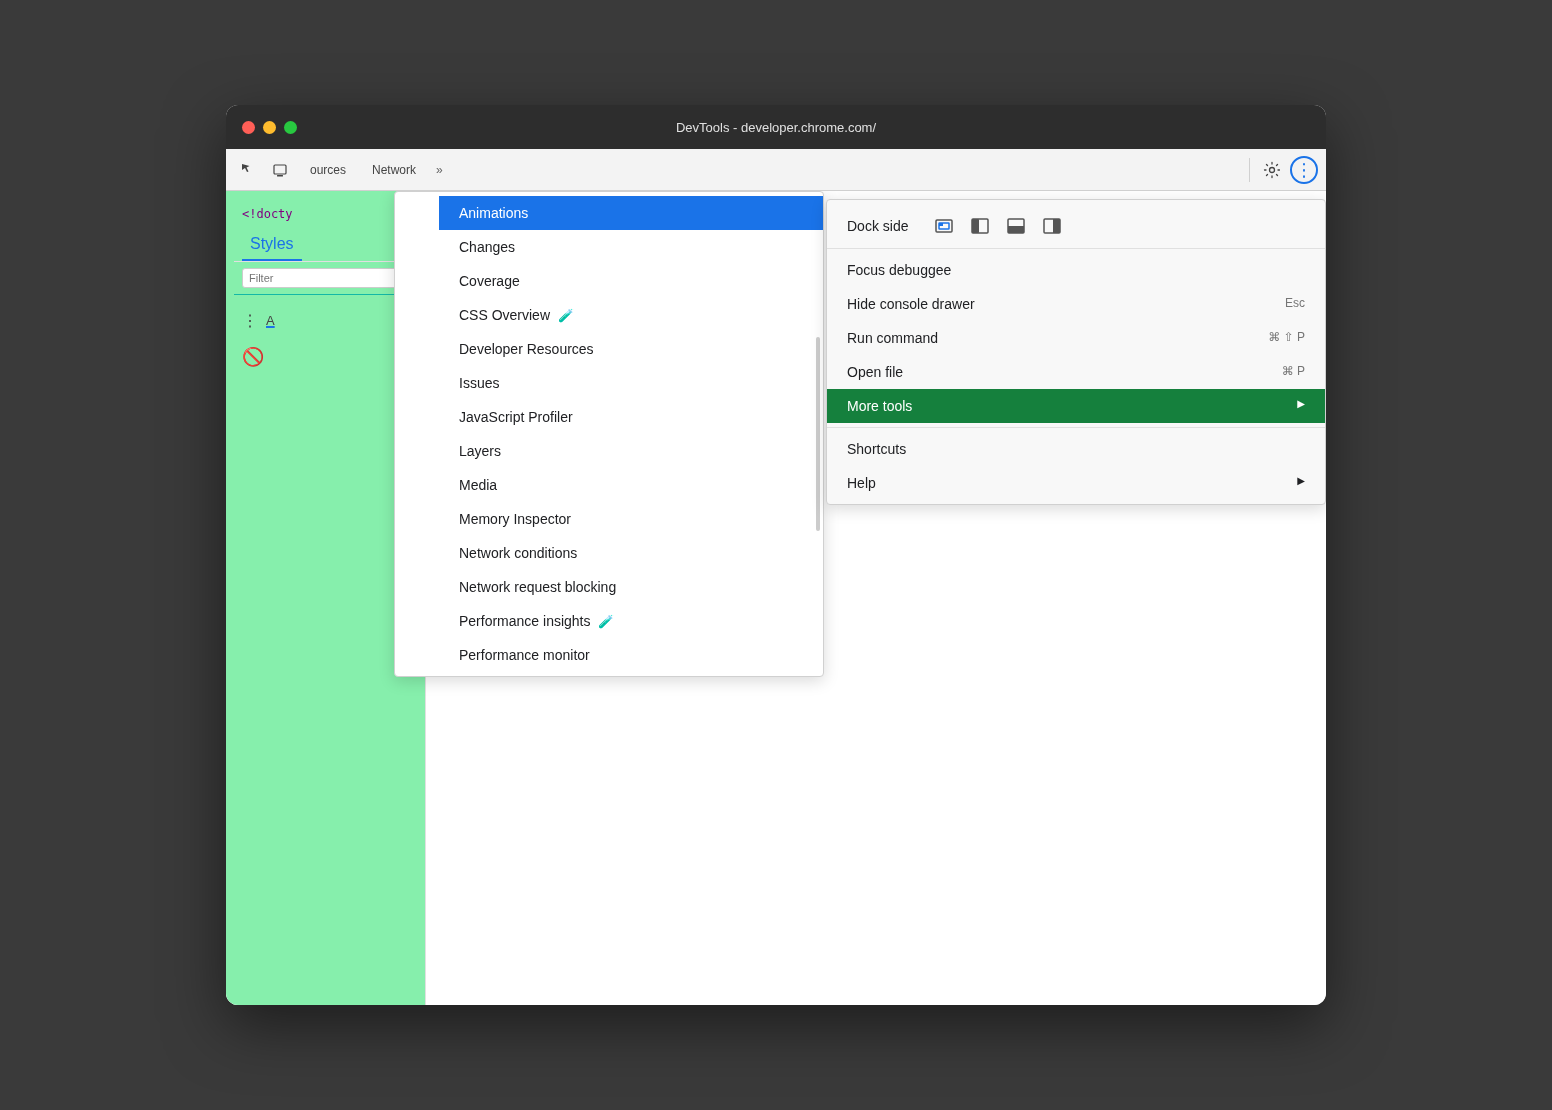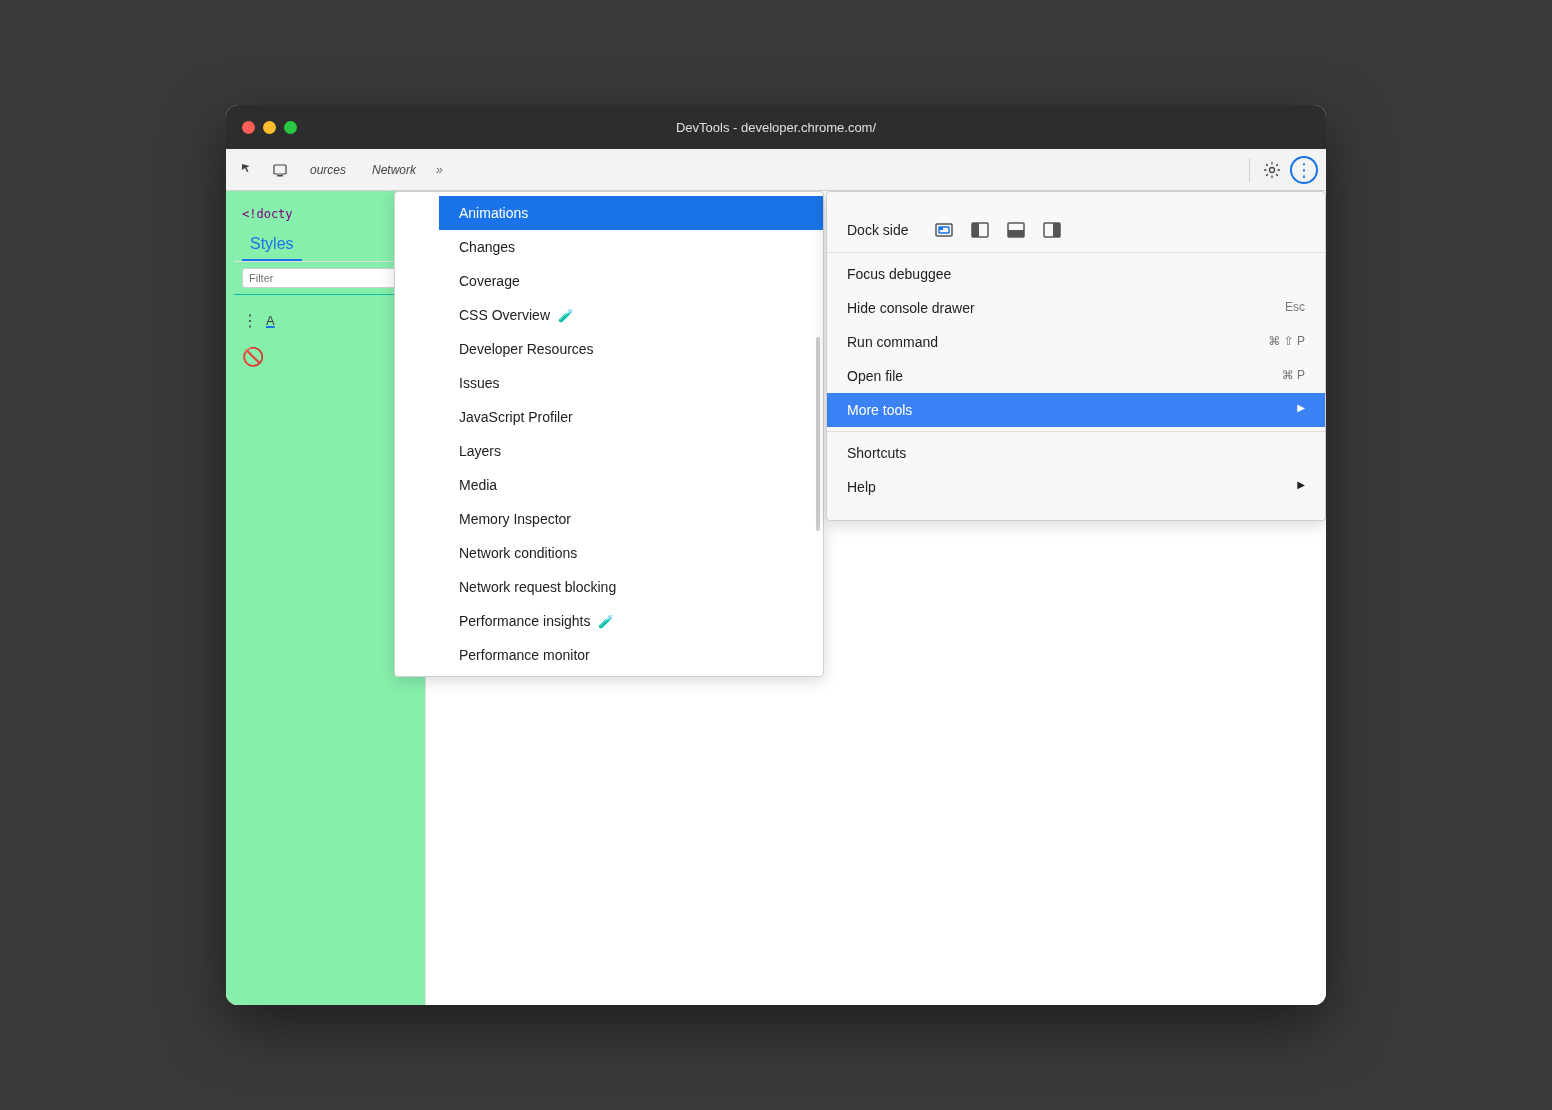--- a/index.html
+++ b/index.html
@@ -92,21 +92,20 @@
       font-size: 16px;
       background: transparent;
       border: none;
     }
 
     .toolbar-tabs {
       display: flex;
       align-items: center;
       gap: 2px;
       flex: 1;
-      font-style: italic;
     }
 
     .tab-item {
       padding: 4px 12px;
       font-size: 12px;
       color: #444;
       cursor: pointer;
       border-radius: 3px;
       white-space: nowrap;
     }
@@ -247,30 +246,30 @@
     }
 
     .dropdown-item.highlighted {
       background: #1a73e8;
       color: #ffffff;
     }
 
     
     .right-dropdown {
       position: absolute;
-      top: 0;
+      top: 8px;
       right: 0;
       width: 500px;
       background: #f8f8f8;
       border: 1px solid #d0d0d0;
       border-radius: 4px;
       box-shadow: 0 4px 16px rgba(0,0,0,0.15);
       pointer-events: all;
       z-index: 10;
-      padding: 16px 0;
+      padding: 4px 0;
     }
 
     
     .dock-section {
       padding: 10px 20px;
       display: flex;
       align-items: center;
       gap: 16px;
       border-bottom: 1px solid #e0e0e0;
       margin-bottom: 4px;
@@ -312,21 +311,21 @@
       padding: 9px 20px;
       font-size: 14px;
       color: #202124;
       cursor: pointer;
       display: flex;
       align-items: flex-start;
       justify-content: space-between;
     }
 
     .menu-item.highlighted {
-      background: #3b82f6;
+      background: #15803d;
       color: #ffffff;
       gap: 16px;
     }
 
     .menu-item .shortcut {
       color: #757575;
       font-size: 12px;
       display: flex;
       align-items: center;
       gap: 2px;

